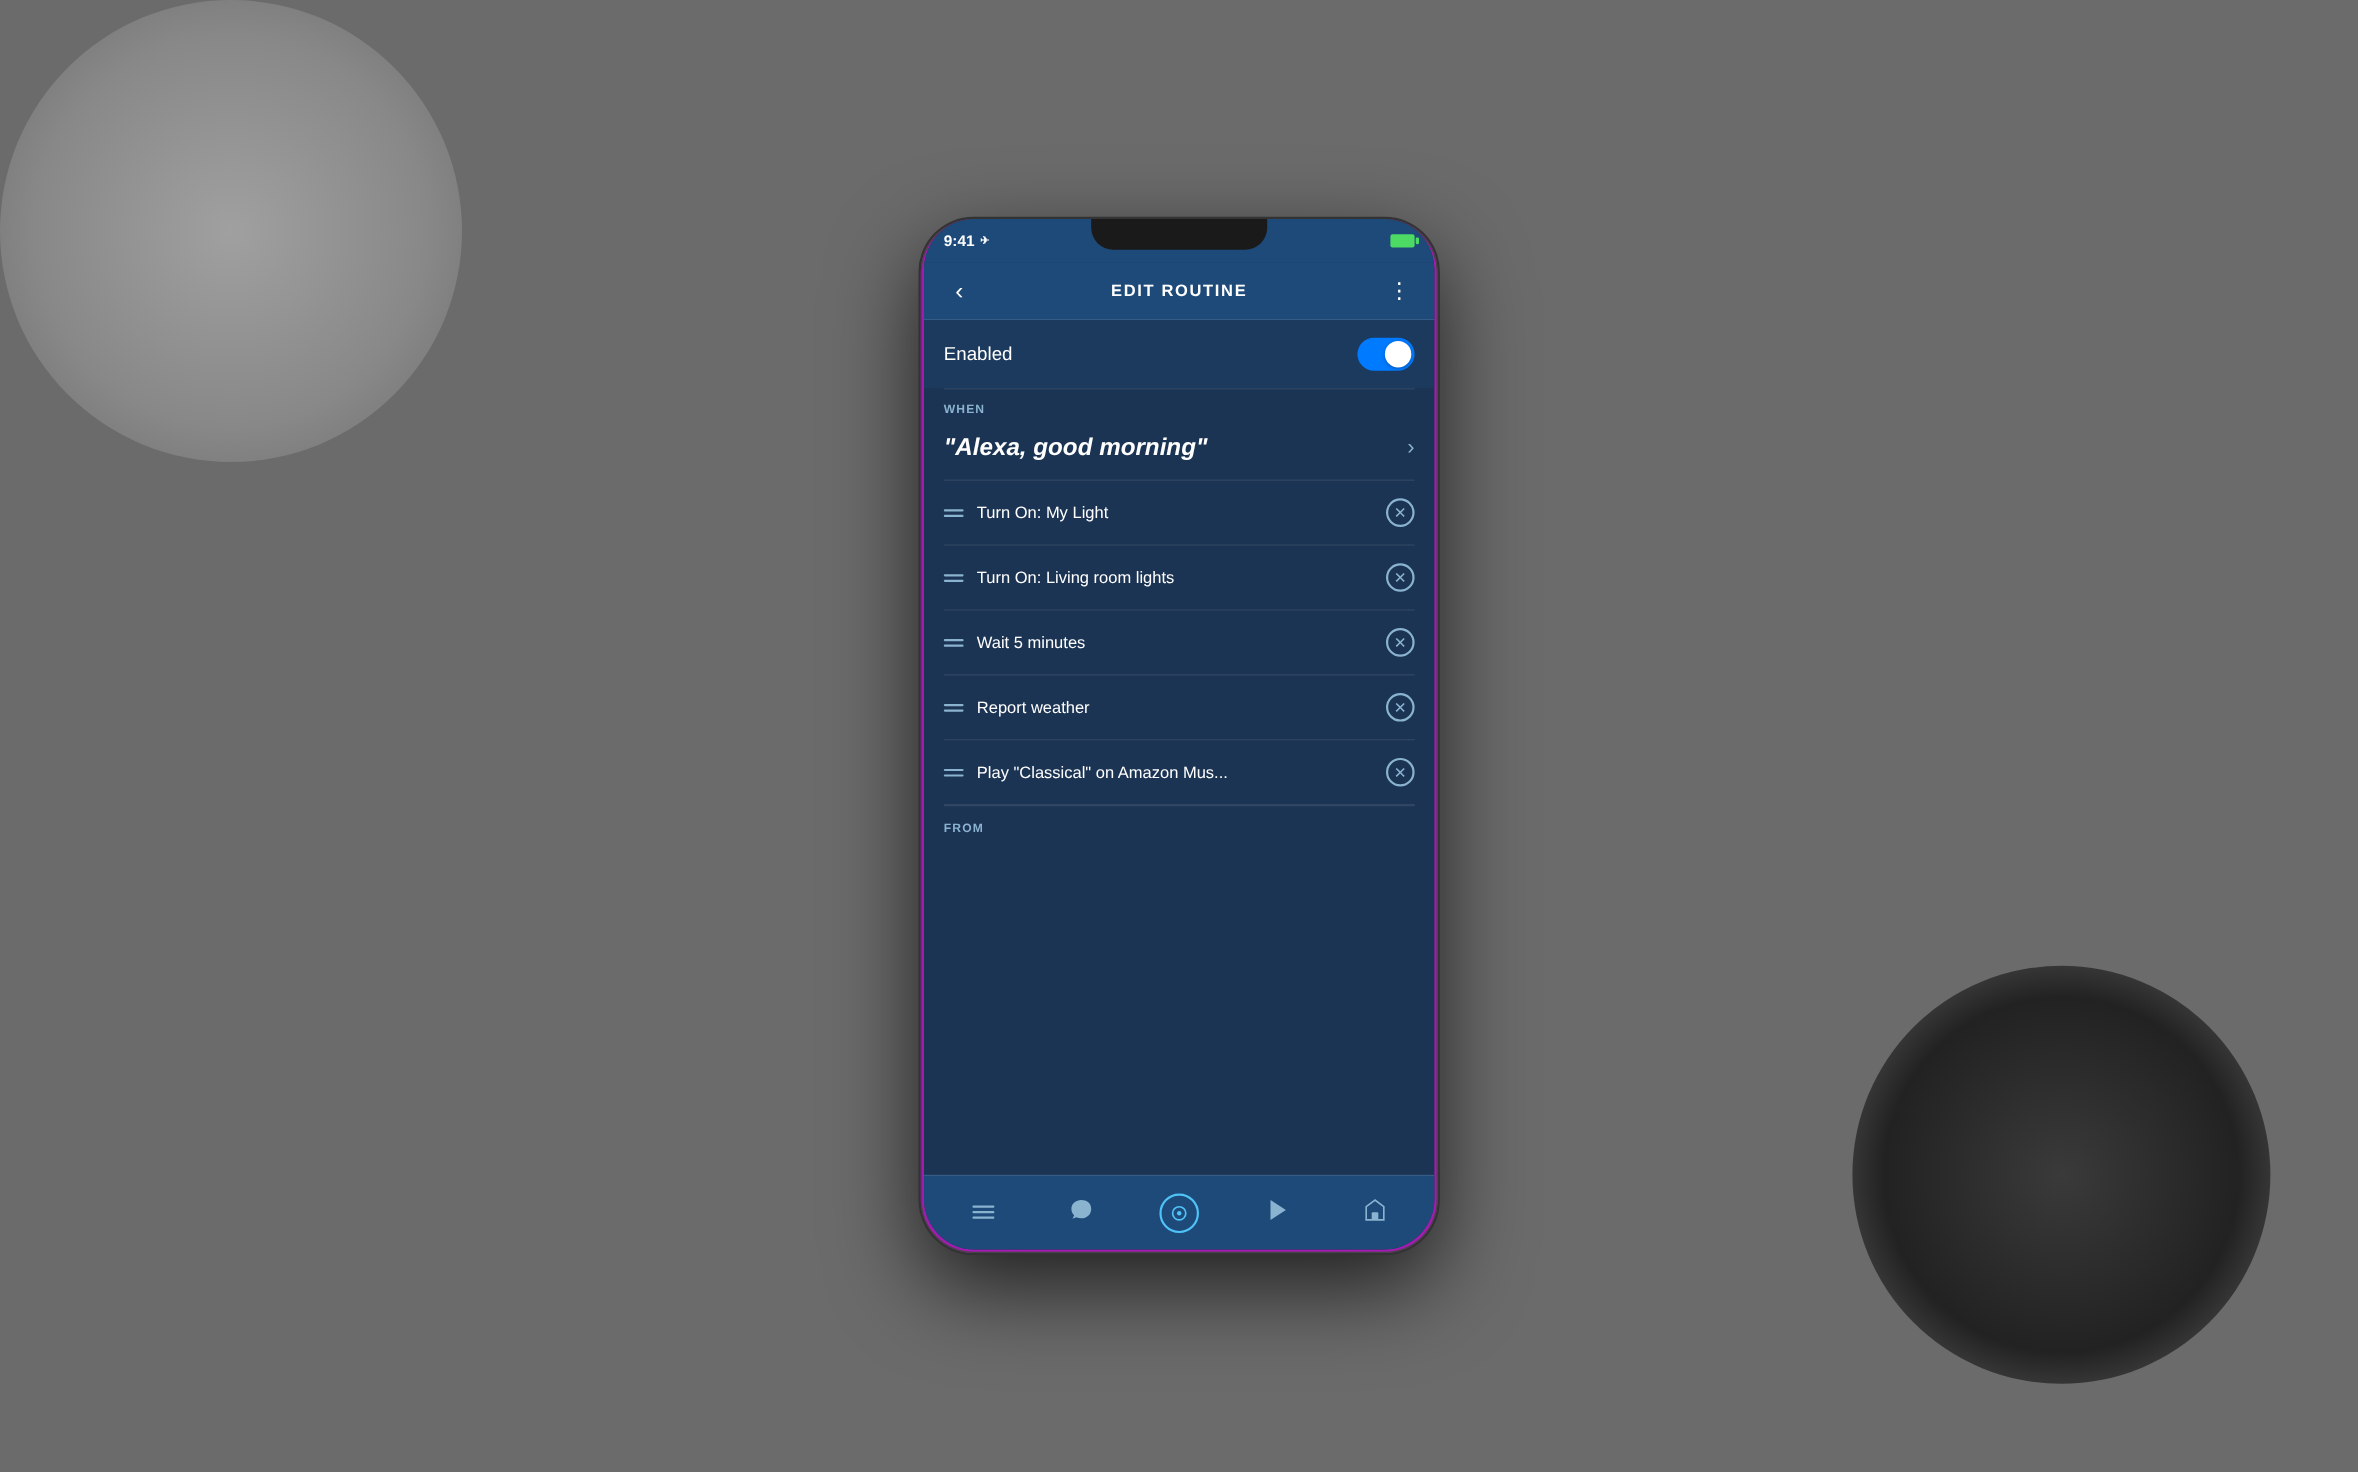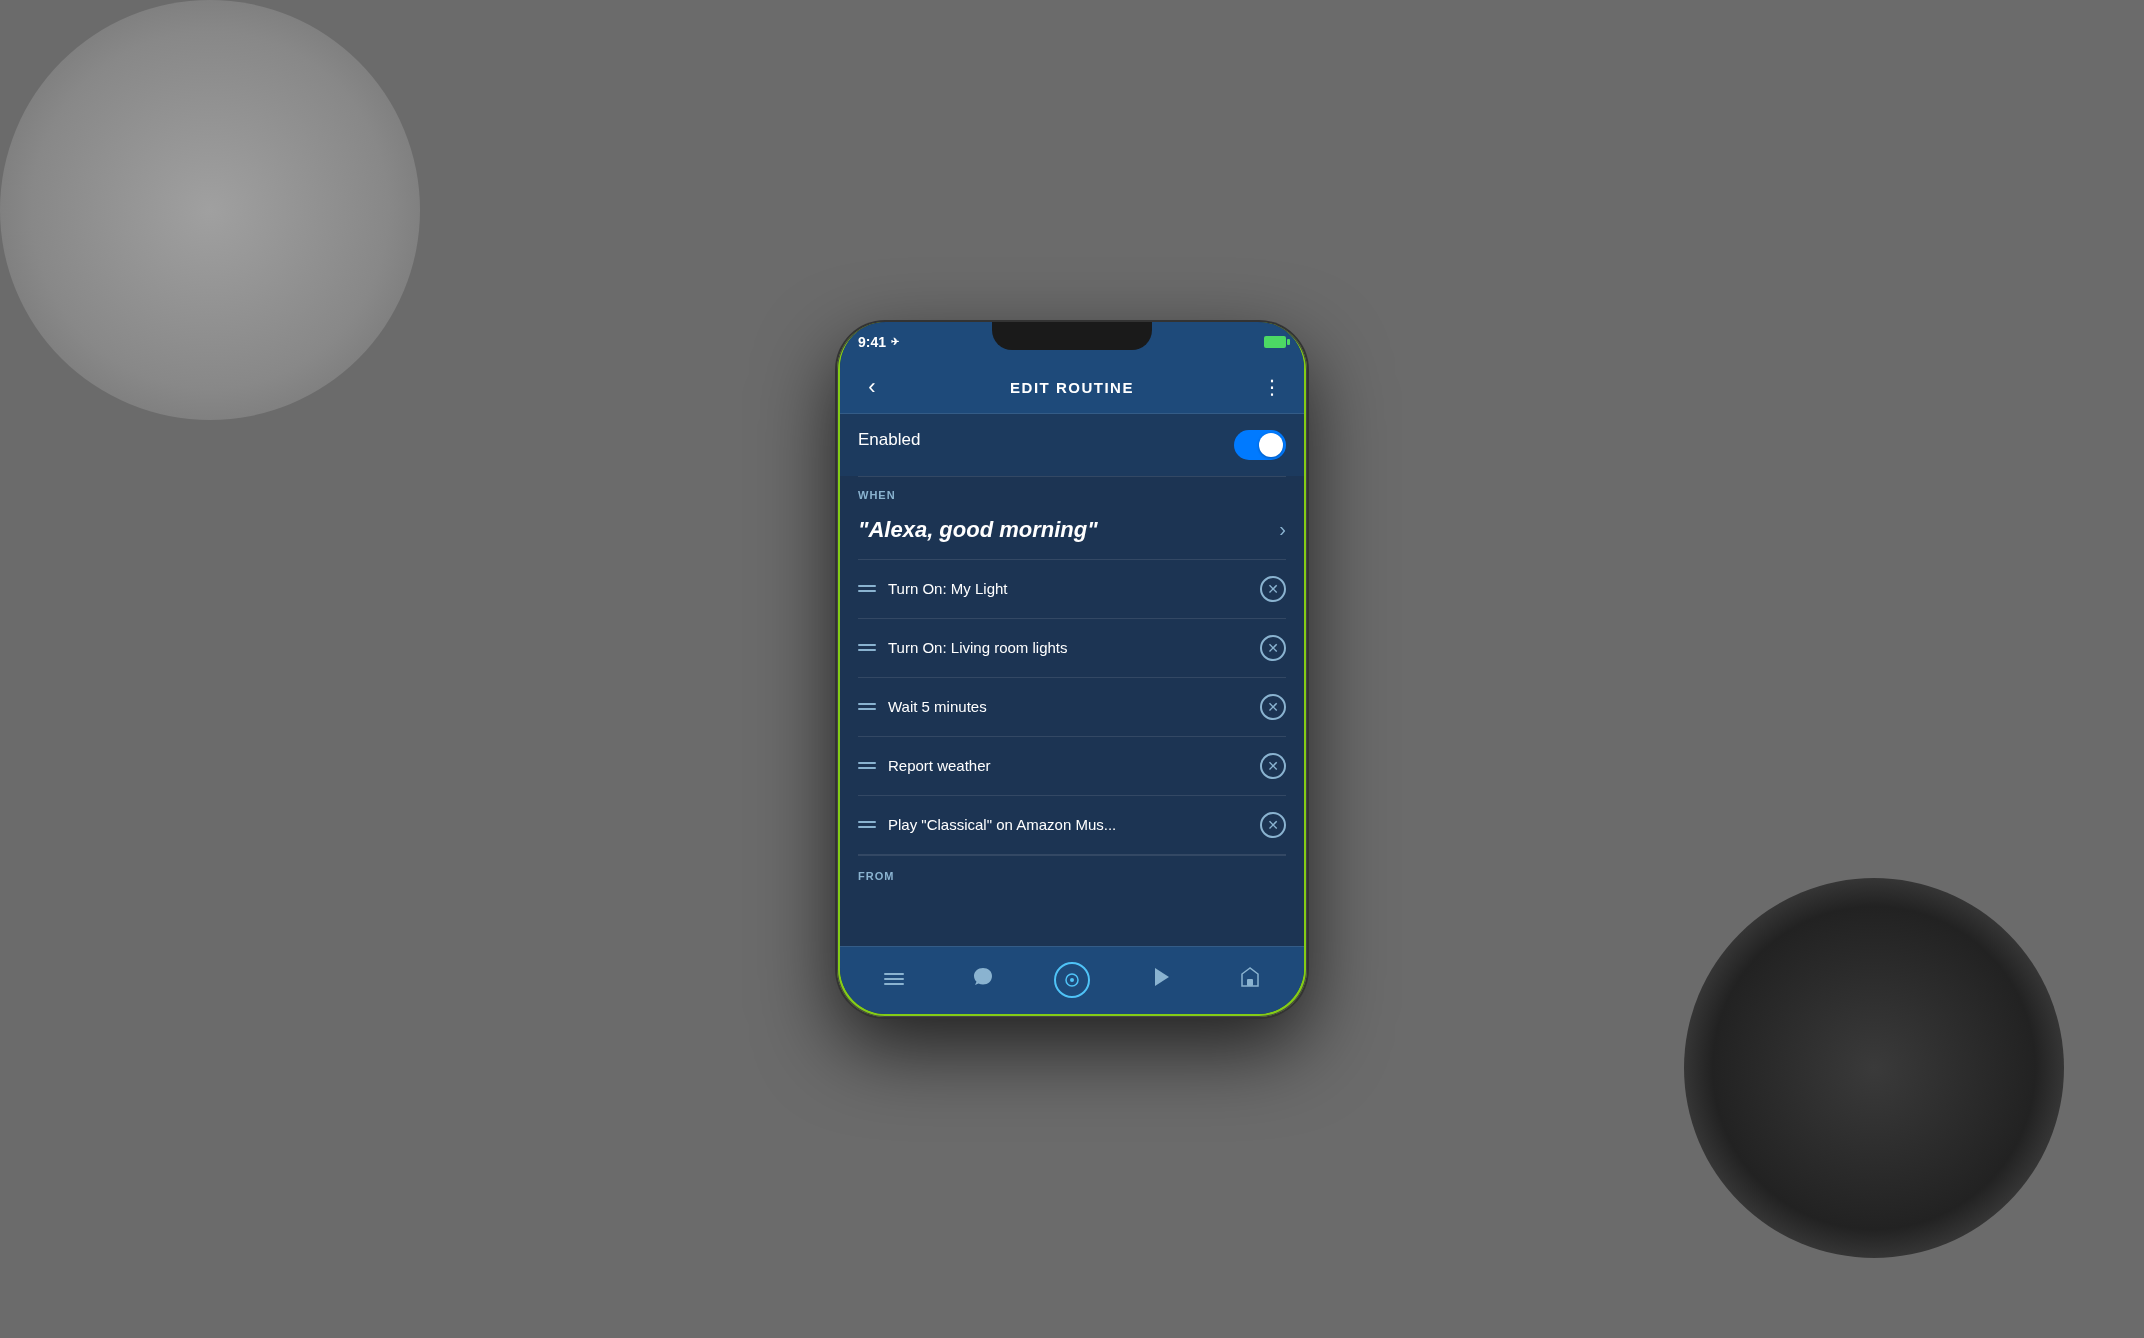--- a/index.html
+++ b/index.html
@@ -34,22 +34,22 @@
       width: 380px;
       height: 380px;
       background: radial-gradient(circle, #3a3a3a 0%, #222 60%, transparent 100%);
       border-radius: 50%;
     }
 
     
     .phone {
       position: relative;
       width: 470px;
-      height: 695px;
-      background: #84cc16;
+      height: 940px;
+      background: #a21caf;
       border-radius: 48px;
       box-shadow:
         0 0 0 2px #333,
         0 30px 80px rgba(0,0,0,0.7),
         inset 0 0 0 1px #444;
       overflow: hidden;
       z-index: 10;
     }
 
     
@@ -151,21 +151,21 @@
       color: #fff;
       font-size: 20px;
       cursor: pointer;
       width: 32px;
       text-align: center;
     }
 
     
     .enabled-row {
       display: flex;
-      align-items: flex-start;
+      align-items: center;
       justify-content: space-between;
       padding: 16px 18px;
       background: #1c3a5e;
     }
 
     .enabled-label {
       color: #fff;
       font-size: 17px;
       font-weight: 400;
     }

